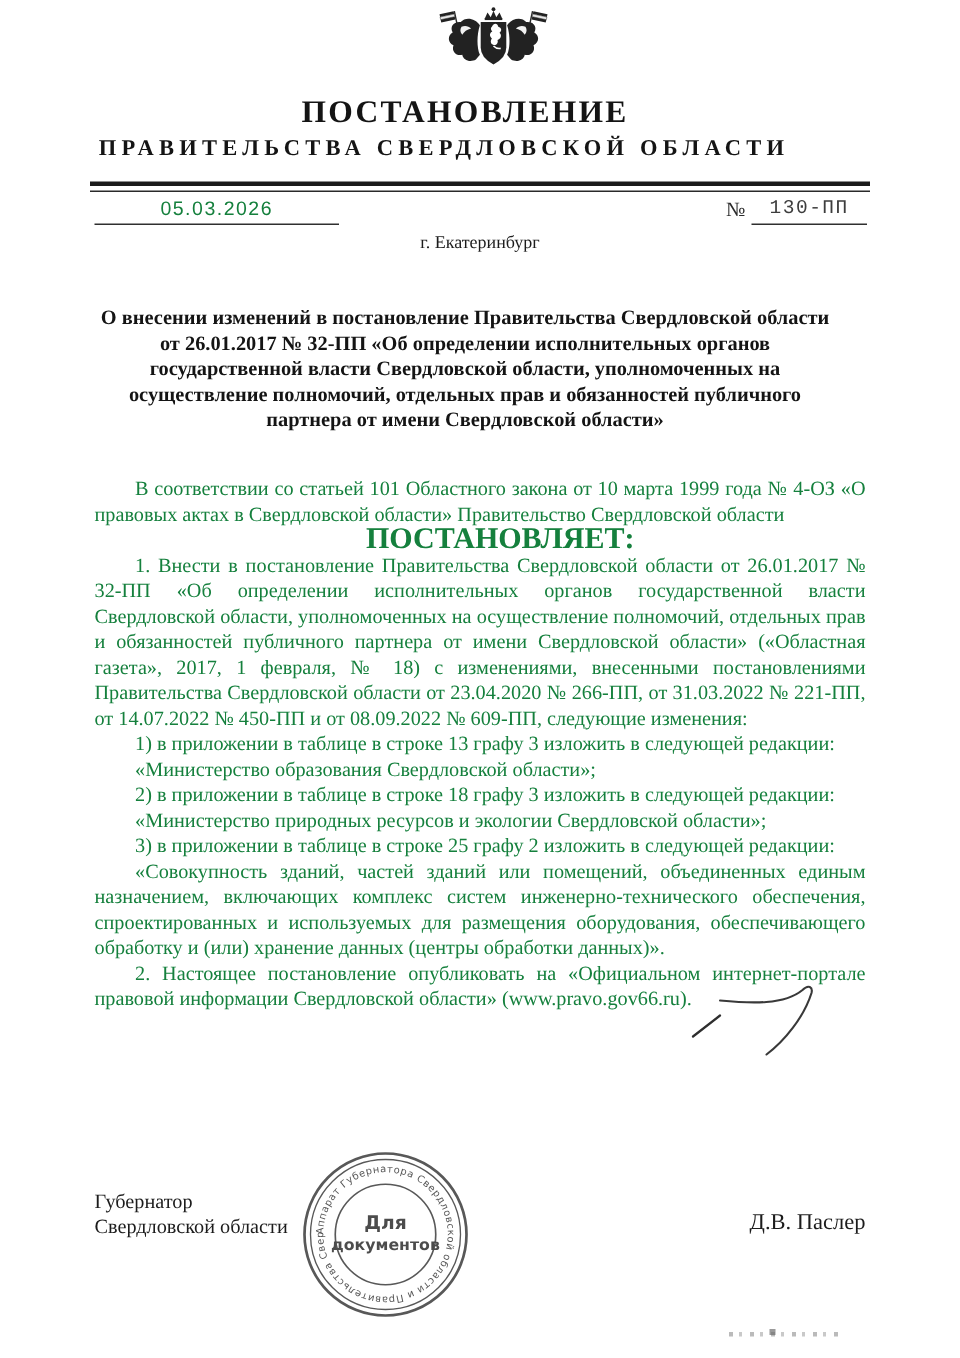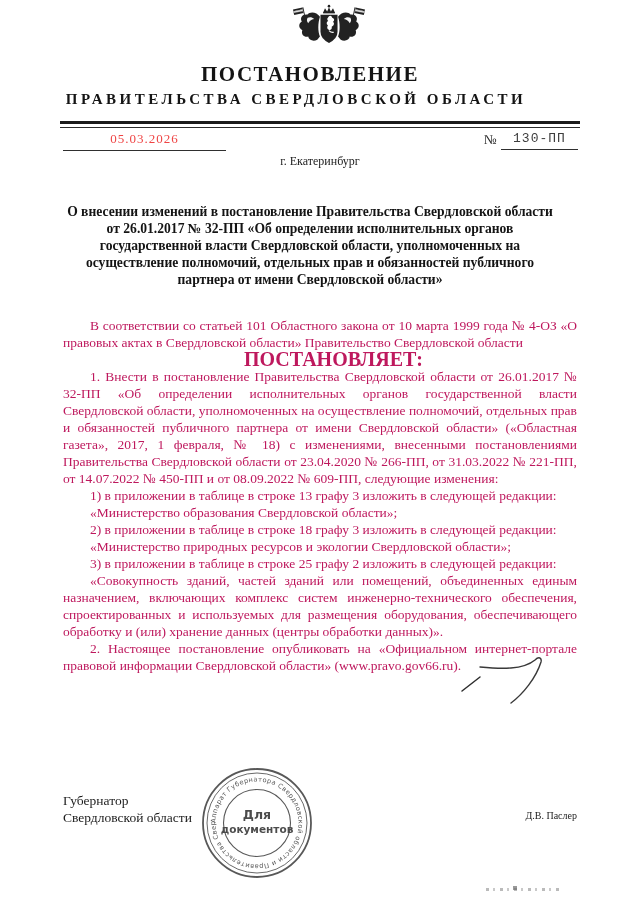--- a/index.html
+++ b/index.html
@@ -25,51 +25,51 @@
     text-align: center; font-weight: bold; font-size: 15px;
     letter-spacing: 3.5px; color: #141414;
   }
   .header-rule {
     position: absolute; top: 121px; left: 60px; width: 520px; height: 3px;
     border-top: 3px solid #1b1b1b; border-bottom: 1.5px solid #2a2a2a;
   }
   .ref-date {
     position: absolute; top: 131px; left: 63px; width: 163px;
     border-bottom: 1.5px solid #2f2f2f;
-    text-align: center; font-family: Liberation Serif, serif;
-    font-size: 13px; color: #ef4444; padding-bottom: 3px; letter-spacing: 1px;
+    text-align: center; font-family: Liberation Sans, sans-serif;
+    font-size: 13px; color: #15803d; padding-bottom: 3px; letter-spacing: 1px;
   }
   .ref-num { position: absolute; top: 131px; left: 484px; width: 94px; display: flex; align-items: flex-end; }
   .num-sign { font-size: 13.5px; color: #2b2b2b; padding-right: 4px; padding-bottom: 2px; }
   .num-value {
     flex: 1; border-bottom: 1.5px solid #2f2f2f; text-align: center;
     font-family: "Liberation Mono", monospace; font-size: 13px; color: #3d3d3d;
     padding-bottom: 3px; letter-spacing: 1px;
   }
   .city { position: absolute; top: 154px; left: 0; width: 640px; text-align: center; font-size: 12px; }
 
   
   .doc-title {
     position: absolute; top: 203px; left: 60px; width: 500px;
     text-align: center; font-weight: bold; font-size: 13.6px; line-height: 17px;
     color: #141414;
   }
 
   
   .body-text {
     position: absolute; top: 317px; left: 63px; width: 514px;
-    font-size: 13.5px; line-height: 17px; text-align: justify; color: #be185d;
+    font-size: 13.5px; line-height: 17px; text-align: justify; color: #15803d;
   }
   .body-text p { margin: 0; text-indent: 27px; }
   .resolves { font-weight: bold; font-size: 20px; text-indent: 0; text-align: center; }
 
   
   .sig-row { position: absolute; top: 792px; left: 63px; width: 514px; display: flex; justify-content: space-between; }
   .sig-post { font-size: 13.5px; line-height: 17px; }
-  .sig-name { font-size: 10px; line-height: 17px; margin-top: 15px; }
+  .sig-name { font-size: 15px; line-height: 17px; margin-top: 15px; }
 
   .stamp { position: absolute; left: 200px; top: 766px; width: 114px; height: 114px; opacity: 0.92; }
   .pen { position: absolute; left: 450px; top: 648px; width: 130px; height: 60px; }
 
   .scan-artifact {
     position: absolute; left: 486px; top: 888px; width: 74px; height: 3px;
     background: repeating-linear-gradient(90deg, #8d8d8d 0 3px, transparent 3px 7px, #a5a5a5 7px 9px, transparent 9px 14px);
     opacity: 0.6;
   }
   .scan-dot { position: absolute; left: 513px; top: 886px; width: 4px; height: 4px; background: #6f6f6f; opacity: .7; }

